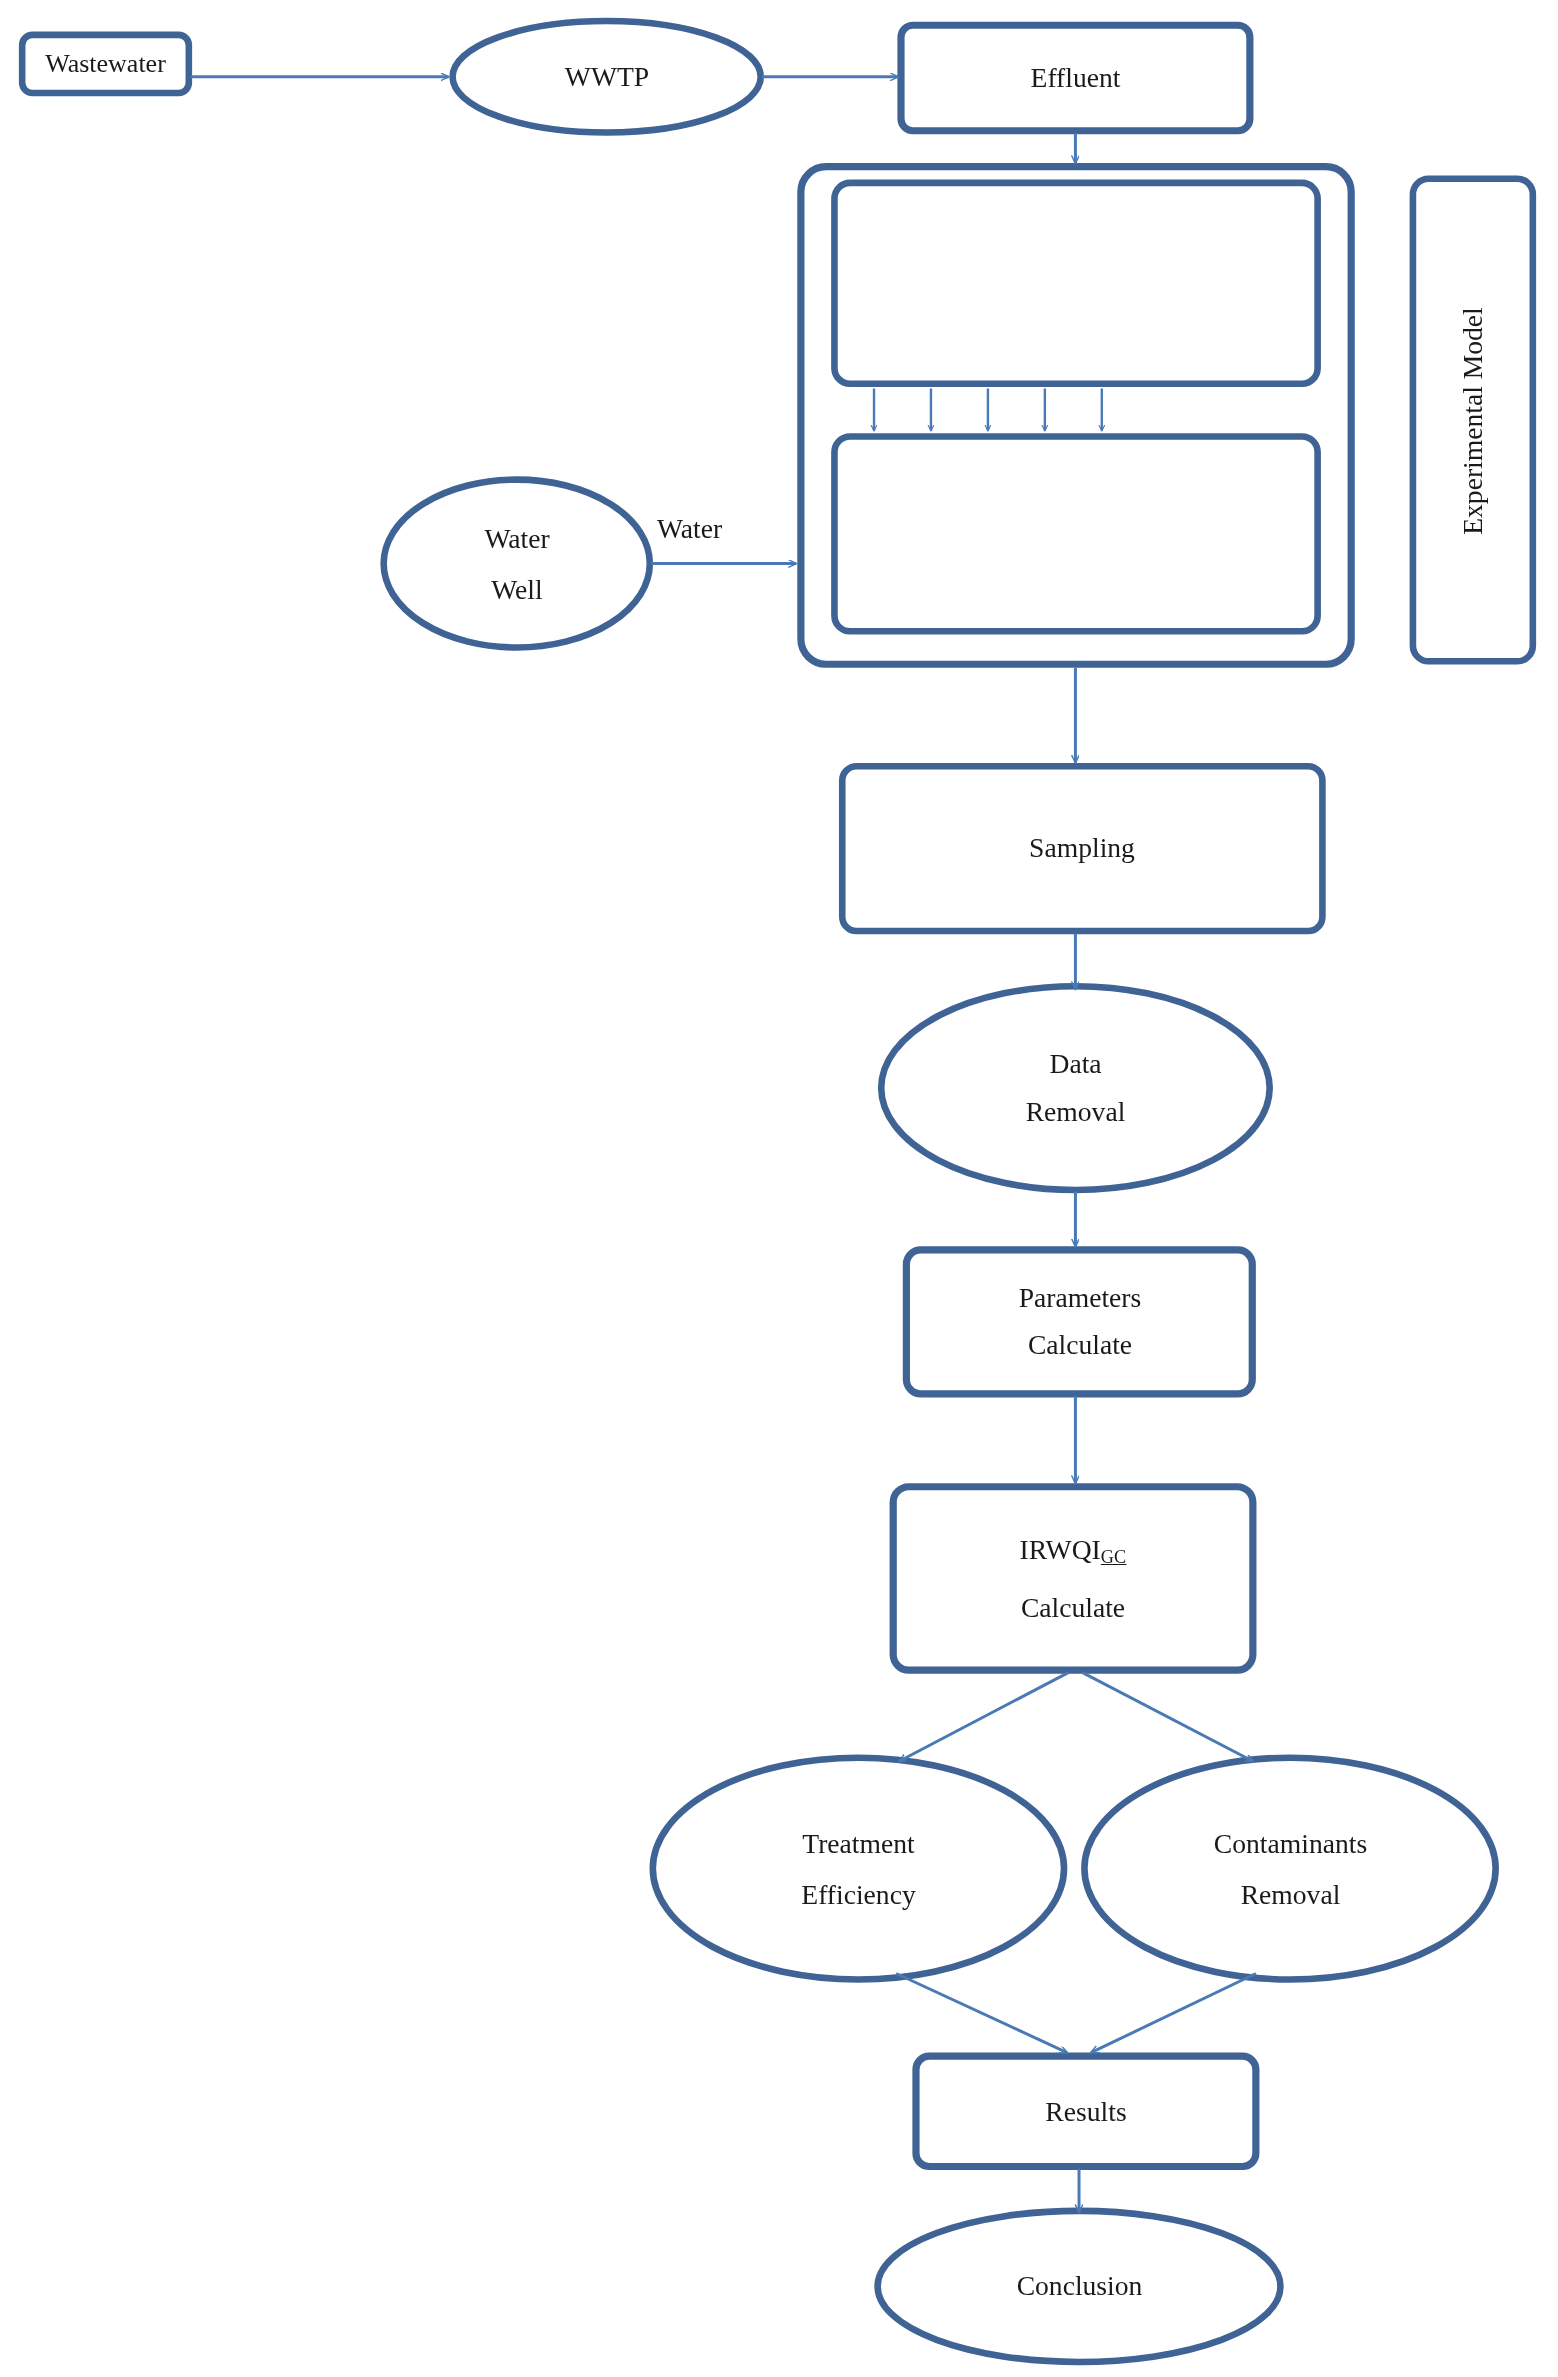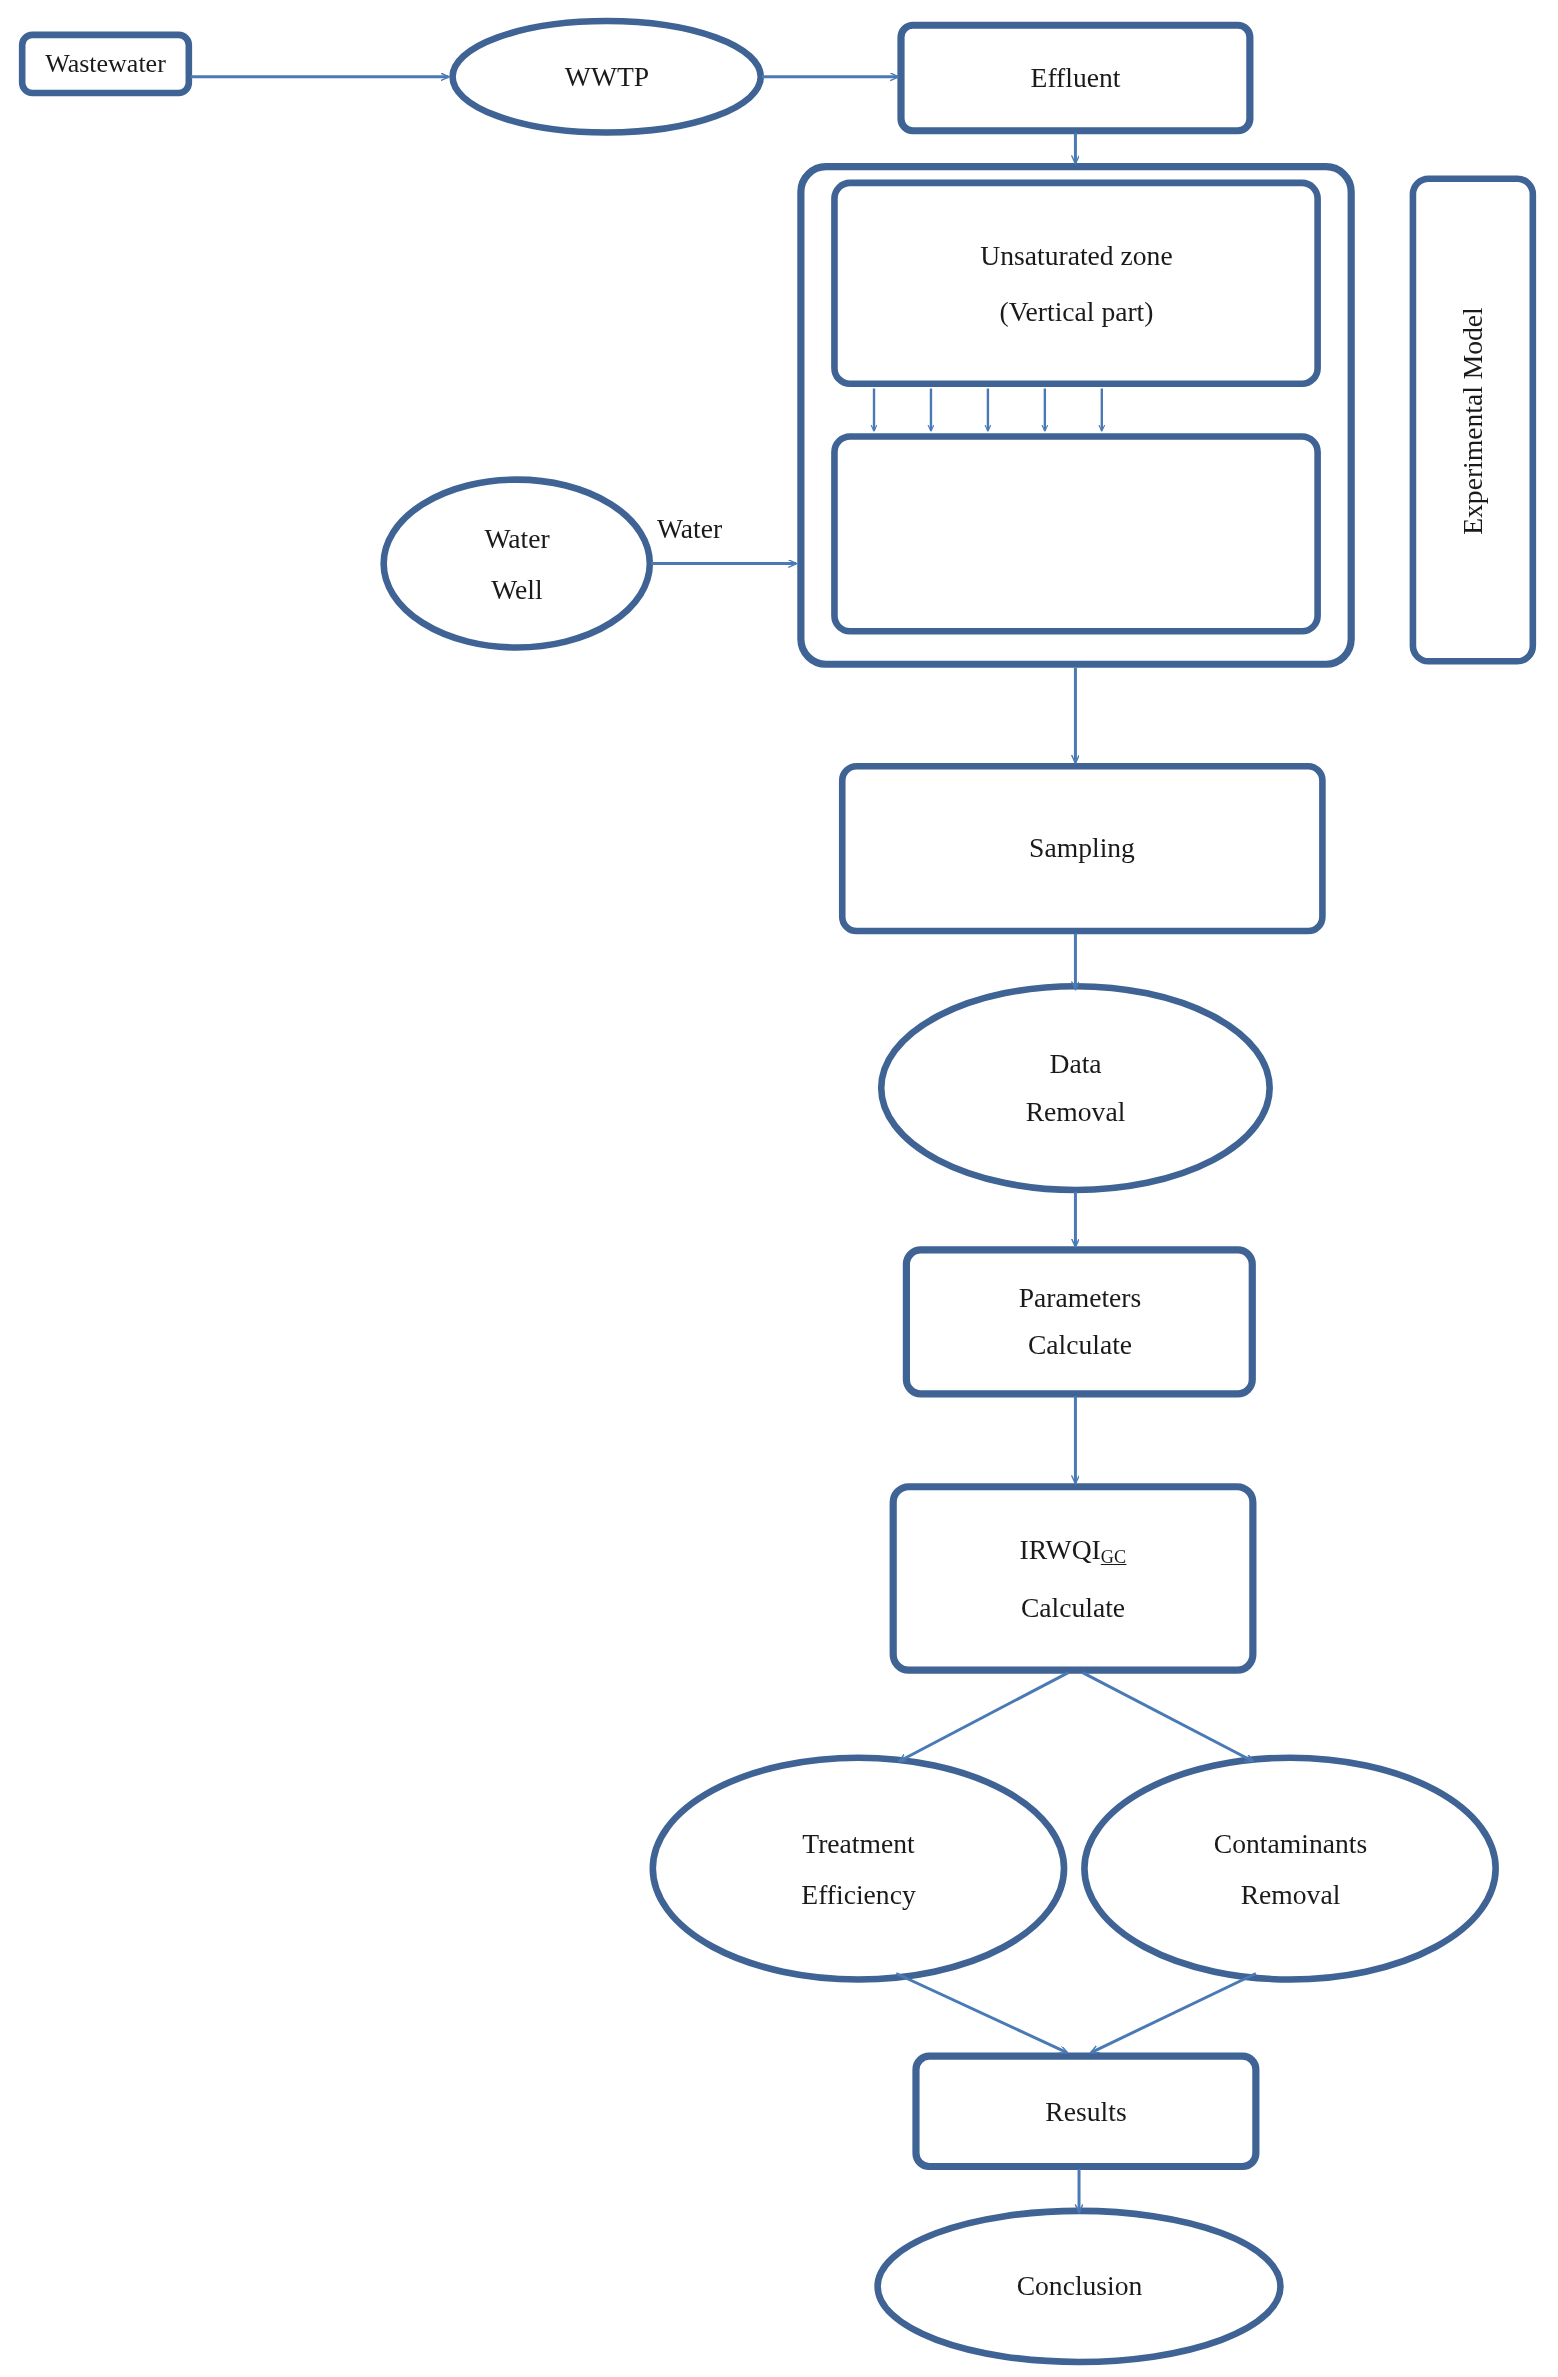--- a/index.html
+++ b/index.html
@@ -153,24 +153,20 @@
   </div>
 
   <div class="node-label" style="left:453px; top:21px; width:308px; height:112px; font-size:27.6px;text-align:center;">
     <span class="ln">WWTP</span>
   </div>
 
   <div class="node-label" style="left:901px; top:25px; width:349px; height:106px; font-size:27.6px;">
     <span class="ln">Effluent</span>
   </div>
 
-  <div class="node-label" style="left:835px; top:183px; width:483px; height:201px; font-size:27.6px; line-height:2.0;">
-    <span class="ln">Unsaturated zone</span>
-    <span class="ln">(Vertical part)</span>
-  </div>
 
 
   <div class="rot-label" style="left:1413px; top:179px; width:120px; height:483px;">
     <span style="transform:rotate(-90deg); font-size:27.6px; display:block;">Experimental Model</span>
   </div>
 
   <div class="node-label" style="left:384px; top:480px; width:266px; height:168px; font-size:27.6px; line-height:1.85;">
     <span class="ln">Water</span>
     <span class="ln">Well</span>
   </div>

